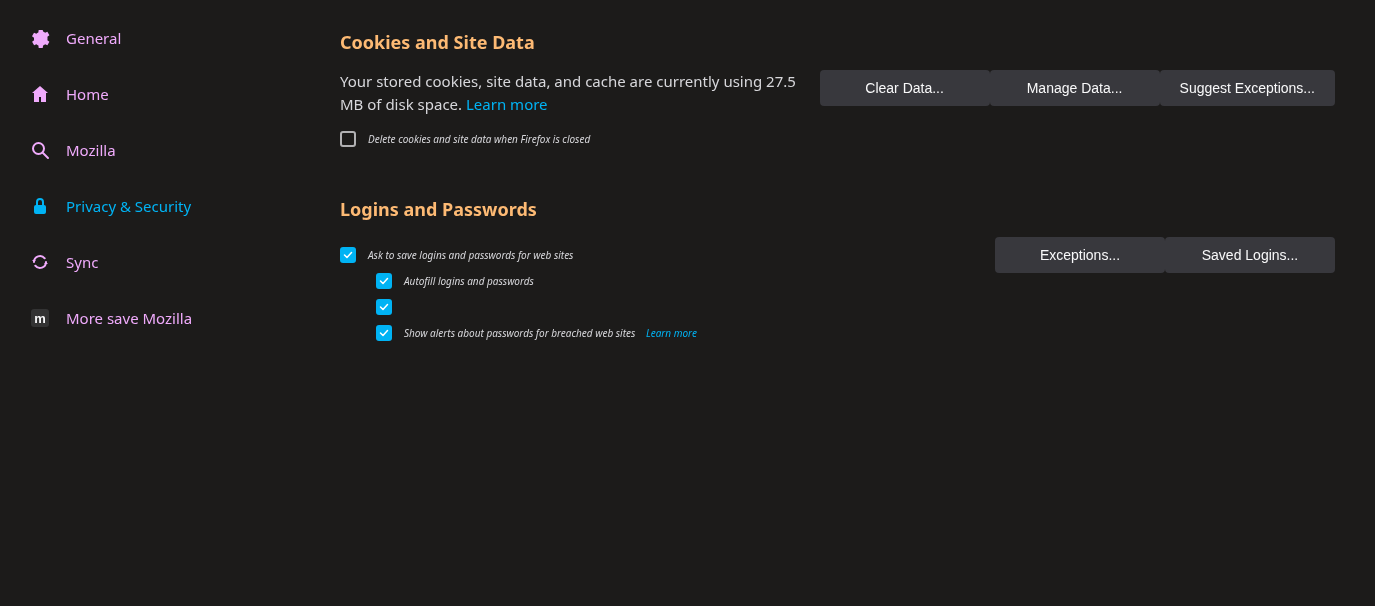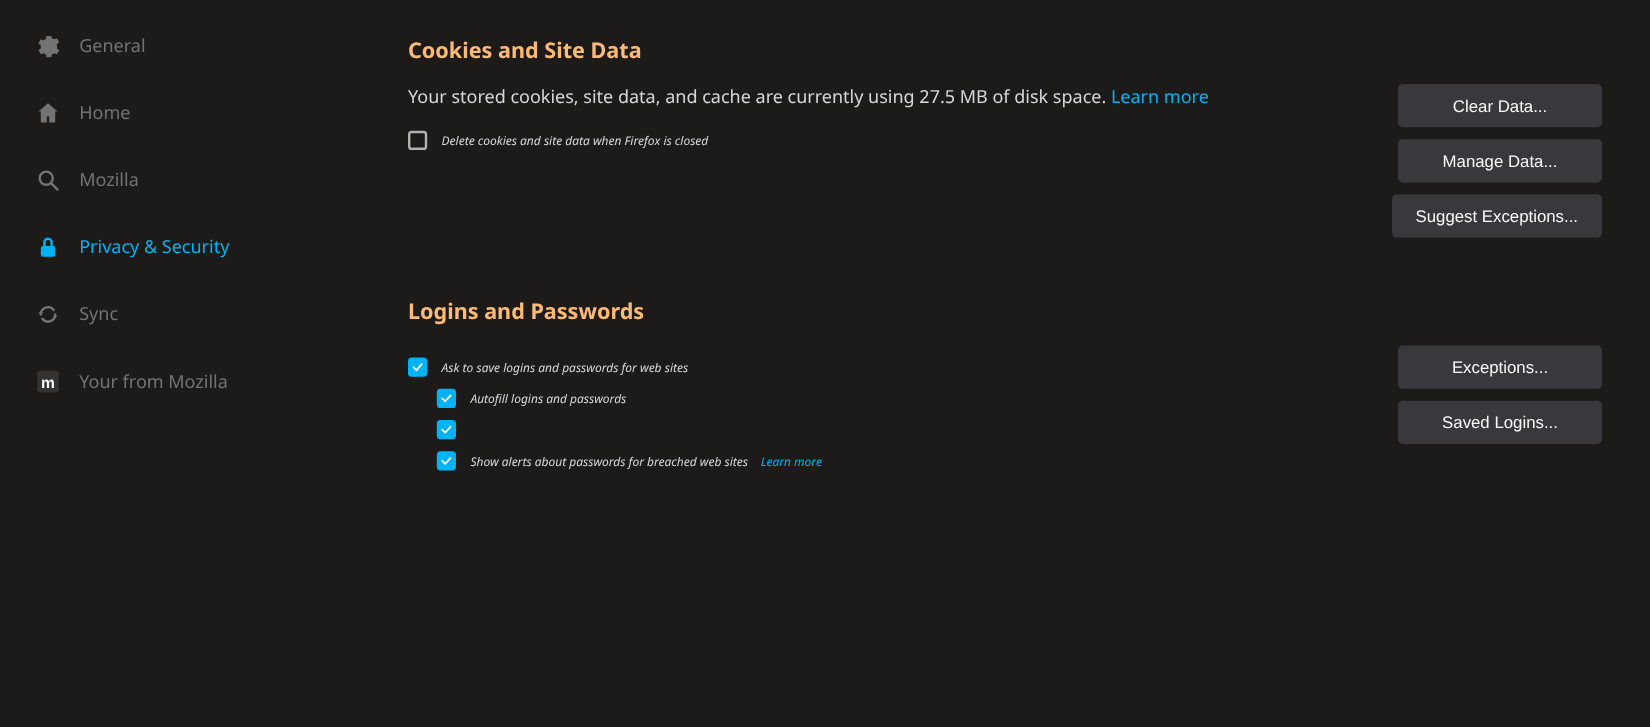--- a/index.html
+++ b/index.html
@@ -25,21 +25,21 @@
       flex-direction: column;
     }
 
     .sidebar-item {
       display: flex;
       align-items: center;
       padding: 14px 20px;
       cursor: pointer;
       border-radius: 4px;
       margin: 2px 8px;
-      color: #737373;
+      color: #f0abfc;
       font-size: 15px;
       gap: 14px;
     }
 
     .sidebar-item.active {
       color: #00b3f4;
     }
 
     .sidebar-icon {
       width: 24px;
@@ -94,21 +94,21 @@
       cursor: pointer;
       white-space: nowrap;
       min-width: 170px;
       text-align: center;
       display: block;
       margin-bottom: 10px;
     }
 
     .buttons-column {
       display: flex;
-      flex-direction: column;
+      flex-direction: row;
       align-items: flex-end;
       min-width: 200px;
       margin-left: auto;
       padding-left: 20px;
     }
 
     
     .section-row {
       display: flex;
       align-items: flex-start;
@@ -124,21 +124,21 @@
       display: flex;
       align-items: center;
       gap: 12px;
       margin: 10px 0;
       color: #d7d7db;
       font-size: 10px;
       font-style: italic;
     }
 
     .checkbox-row.indent {
-      margin-left: 24px;
+      margin-left: 36px;
     }
 
     
     .checkbox-teal {
       width: 16px;
       height: 16px;
       border-radius: 3px;
       background-color: #00b3f4;
       display: flex;
       align-items: center;
@@ -216,21 +216,21 @@
     <span>Sync</span>
   </div>
 
   <div class="sidebar-item">
     <span class="sidebar-icon">
       <svg width="22" height="22" viewBox="0 0 22 22" fill="currentColor">
         <rect x="2" y="2" width="18" height="18" rx="3" fill="#333"></rect>
         <text x="11" y="16" text-anchor="middle" font-size="13" font-weight="bold" fill="#f9f9fa" font-family="sans-serif">m</text>
       </svg>
     </span>
-    <span>Your from Mozilla</span>
+    <span>More save Mozilla</span>
   </div>
 
 </nav>
 
 <main class="main-content">
 
   <section class="section">
     <h2 class="section-title">Cookies and Site Data</h2>
 
     <div class="section-row">

